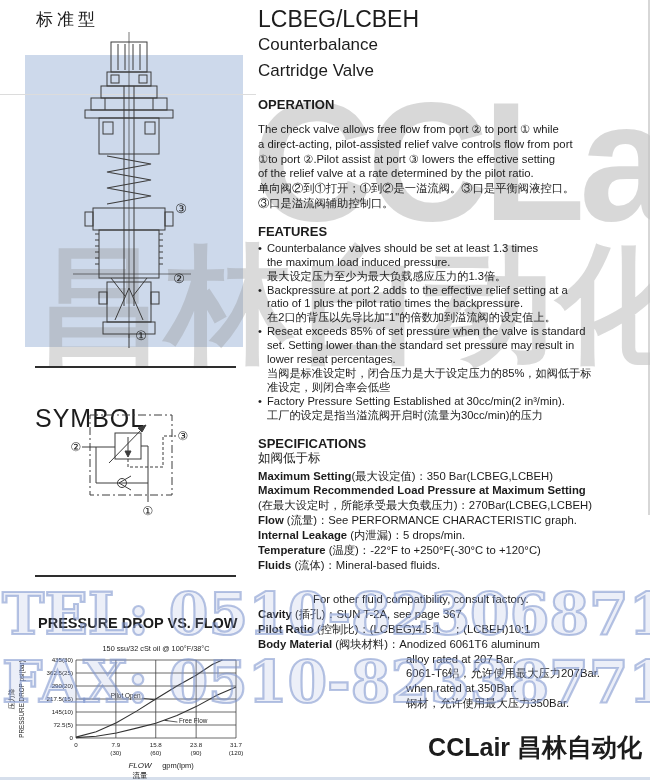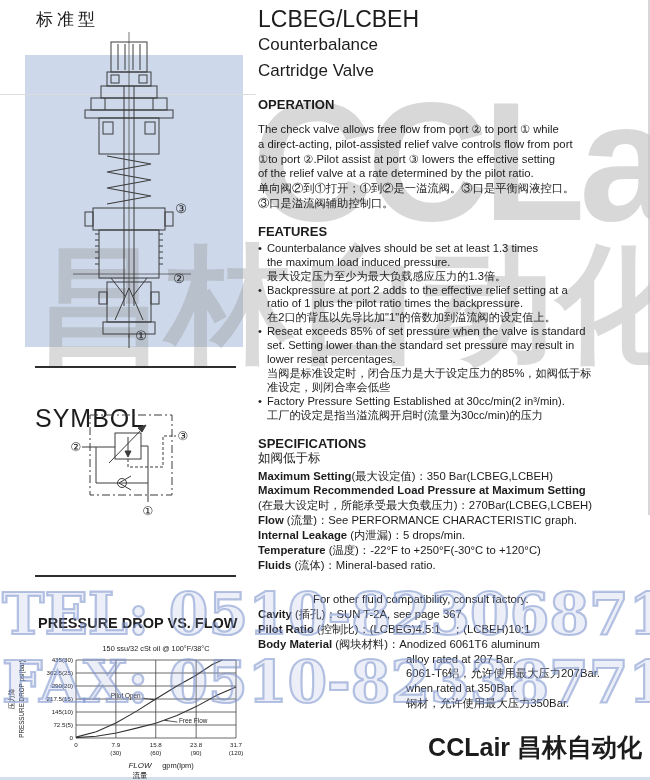--- a/index.html
+++ b/index.html
@@ -223,21 +223,21 @@
 
     <div class="sec-h">SPECIFICATIONS</div>
     <div class="sec-h-cn">如阀低于标</div>
     <div class="spec-list" id="spec-list">
         <div class="spec-line"><b>Maximum Setting</b><span>(最大设定值)：350 Bar(LCBEG,LCBEH)</span></div>
         <div class="spec-line"><b>Maximum Recommended Load Pressure at Maximum Setting</b></div>
         <div class="spec-line"><span>(在最大设定时，所能承受最大负载压力)：270Bar(LCBEG,LCBEH)</span></div>
         <div class="spec-line"><b>Flow</b><span> (流量)：See PERFORMANCE CHARACTERISTIC graph.</span></div>
         <div class="spec-line"><b>Internal Leakage</b><span> (内泄漏)：5 drops/min.</span></div>
         <div class="spec-line"><b>Temperature</b><span> (温度)：-22°F to +250°F(-30°C to +120°C)</span></div>
-        <div class="spec-line"><b>Fluids</b><span> (流体)：Mineral-based ratio.</span></div>
+        <div class="spec-line"><b>Fluids</b><span> (流体)：Mineral-based fluids.</span></div>
         <div class="spec-line" style="padding-left: 55px; margin-top: 19px;"><span>For other fluid compatibility, consult factory.</span></div>
         <div class="spec-line"><b>Cavity</b><span> (插孔)：SUN T-2A, see page 367</span></div>
         <div class="spec-line"><b>Pilot Ratio</b><span> (控制比)：(LCBEG)4.5:1　；(LCBEH)10:1</span></div>
         <div class="spec-line"><b>Body Material</b><span> (阀块材料)：Anodized 6061T6 aluminum</span></div>
         <div class="spec-line" style="padding-left: 148px;"><span>alloy rated at 207 Bar.</span></div>
         <div class="spec-line" style="padding-left: 148px;"><span>6061-T6铝，允许使用最大压力207Bar.</span></div>
         <div class="spec-line" style="padding-left: 148px;"><span>when rated at 350Bar.</span></div>
         <div class="spec-line" style="padding-left: 148px;"><span>钢材，允许使用最大压力350Bar.</span></div>
       </div>
   </div>

